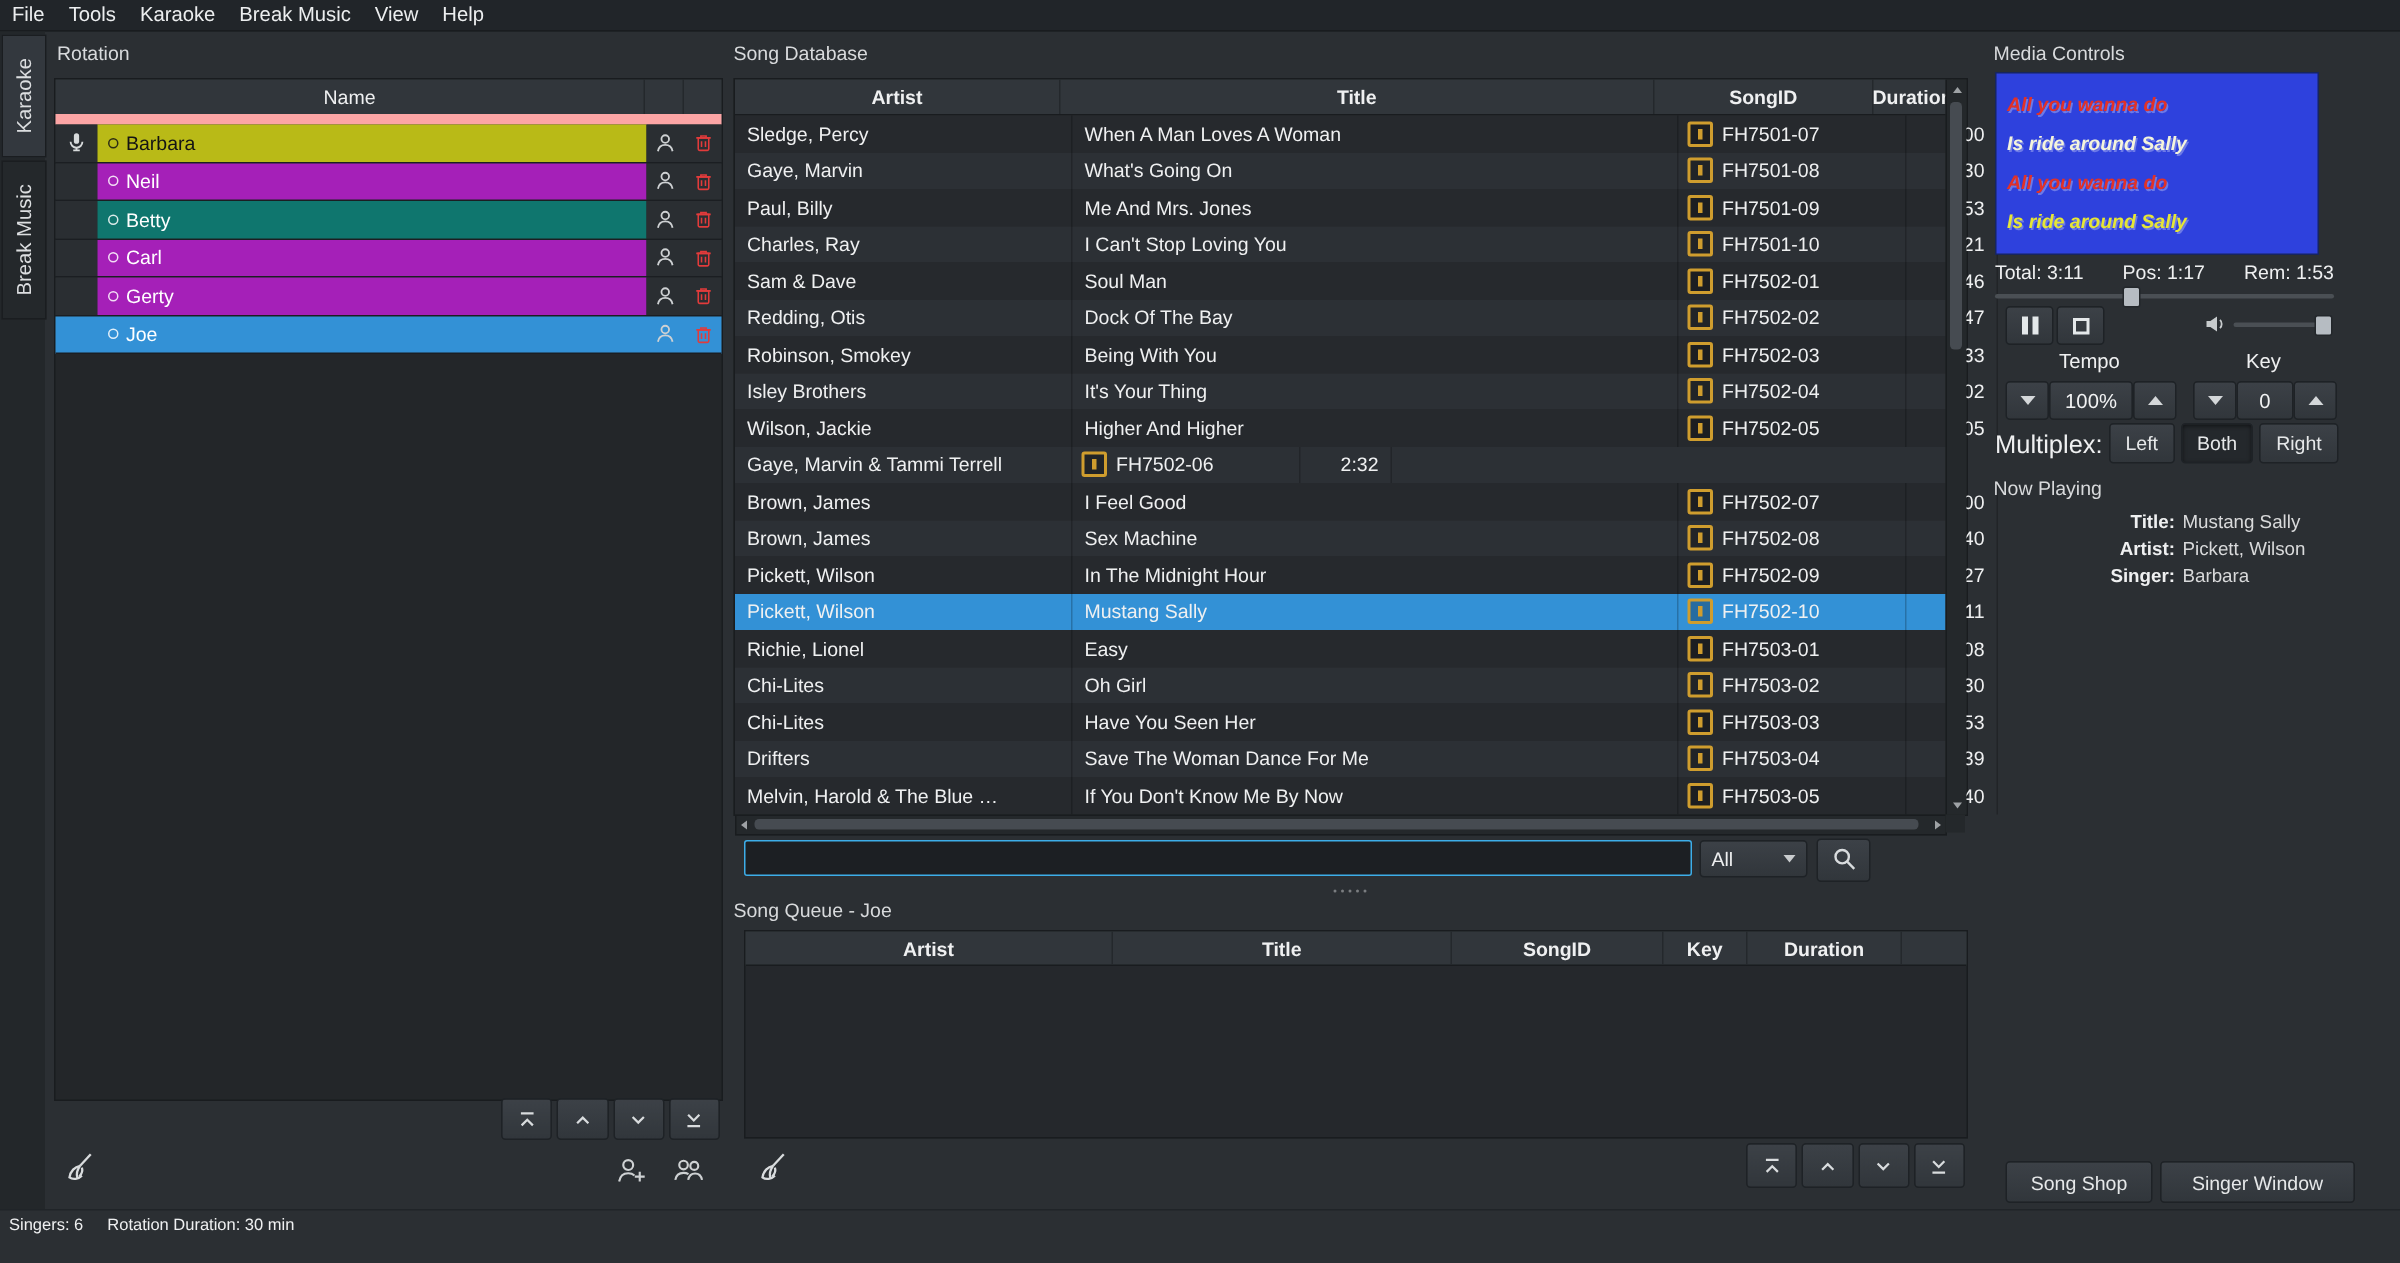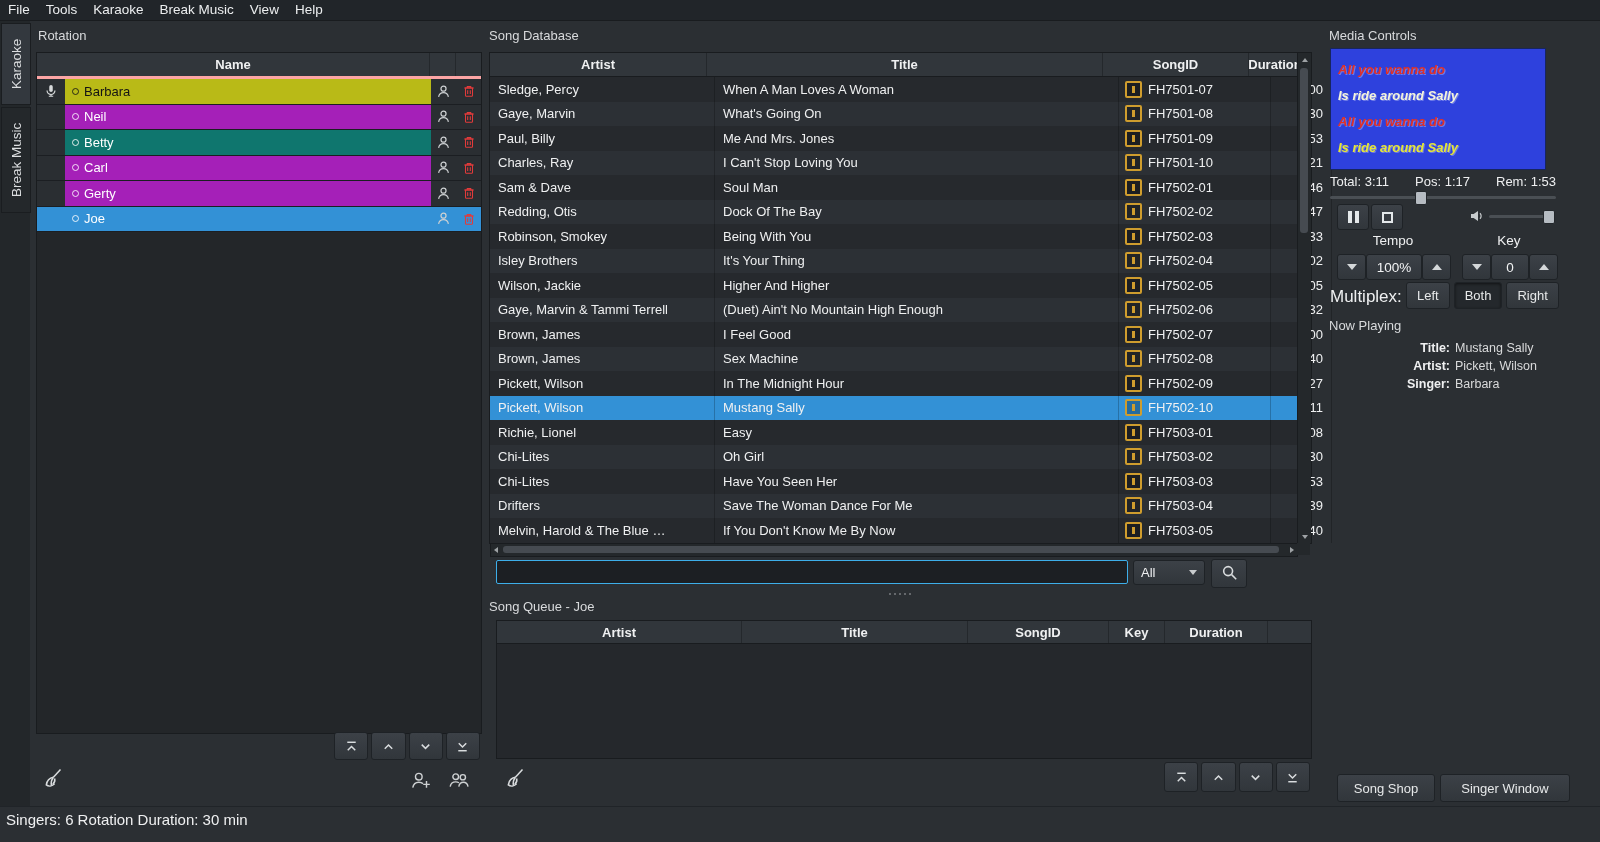--- a/index.html
+++ b/index.html
@@ -28,21 +28,21 @@
   
   .tool-btn,.btn{background:linear-gradient(#3c4147,#31363b);border:1px solid #1e2226;
     border-radius:3px;color:#e6e8e9;display:flex;align-items:center;justify-content:center;cursor:default;}
   .btn.pressed{background:#24282c;box-shadow:inset 0 1px 3px rgba(0,0,0,.55);}
   .value-box{background:linear-gradient(#3c4147,#31363b);border:1px solid #1e2226;border-radius:3px;
     display:flex;align-items:center;justify-content:center;font-size:13.5px;color:#f2f3f4;}
 
   
   #rotation-table{position:absolute;left:36px;top:52px;width:444px;height:680px;
     background:#232629;border:1px solid #191c1f;}
-  #rotation-head{display:flex;height:23px;background:#31363b;border-bottom:3px solid #fca5a5;font-weight:bold;}
+  #rotation-head{display:flex;height:23px;background:#31363b;border-bottom:7px solid #fca5a5;font-weight:normal;}
   #rotation-head .rh-name{flex:1;display:flex;align-items:center;justify-content:center;border-right:1px solid #24282c;}
   .rh-icon{width:25px;border-right:1px solid #24282c;}
   .rh-icon:last-child{border-right:none;}
   .rot-row{display:flex;height:24.5px;border-bottom:1px solid #1b1e22;}
   .rot-mic{width:28px;display:flex;align-items:center;justify-content:center;background:#2a2e32;flex:none;}
   .rot-name{flex:1;display:flex;align-items:center;padding-left:4px;overflow:hidden;white-space:nowrap;}
   .rot-icon{width:25px;display:flex;align-items:center;justify-content:center;background:#2a2e32;flex:none;}
   .rot-row.sel{background:var(--sel,#3391d6);}
   .rot-row.sel .rot-mic,.rot-row.sel .rot-icon{background:transparent;}
   .rot-row.sel .rot-name{background:transparent !important;color:#fff !important;}
@@ -147,21 +147,21 @@
   .mplx-btn{height:25px;padding:0 10px;font-size:13px;}
   #np-grid{position:absolute;left:1392px;top:341px;display:grid;grid-template-columns:58px auto;
     column-gap:5px;row-gap:4px;font-size:12.5px;}
   .np-label{font-weight:bold;text-align:right;}
   .np-value{color:#d9dadb;}
   #song-shop{position:absolute;left:1337px;top:774px;width:96px;height:26px;font-size:13px;}
   #singer-window{position:absolute;left:1440px;top:774px;width:128px;height:26px;font-size:13px;}
 
   
   #statusbar{position:absolute;left:0;top:806px;width:1600px;height:36px;background:#2b2f33;
-    border-top:1px solid #202428;padding:4px 0 0 6px;box-sizing:border-box;display:flex;gap:4px;font-size:15px;}
+    border-top:1px solid #202428;padding:4px 0 0 6px;box-sizing:border-box;display:flex;gap:16px;font-size:11px;}
 </style>
 </head>
 <body>
 
 <div id="menubar">
     <div class="menu-item">File</div>
     <div class="menu-item">Tools</div>
     <div class="menu-item">Karaoke</div>
     <div class="menu-item">Break Music</div>
     <div class="menu-item">View</div>
@@ -441,21 +441,20 @@
         <div class="db-cell db-c0 pad">Wilson, Jackie</div>
         <div class="db-cell db-c1 pad">Higher And Higher</div>
         <div class="db-cell db-c2 db-s">
           <div class="cdg"></div>
           <span>FH7502-05</span>
         </div>
         <div class="db-cell db-c3 db-d">3:05</div>
       </div>
       <div class="db-row odd">
         <div class="db-cell db-c0 pad">Gaye, Marvin &amp; Tammi Terrell</div>
-        <div class="db-cell db-c1 pad">(Duet) Ain't No Mountain High Enough</div>
         <div class="db-cell db-c2 db-s">
           <div class="cdg"></div>
           <span>FH7502-06</span>
         </div>
         <div class="db-cell db-c3 db-d">2:32</div>
       </div>
       <div class="db-row even">
         <div class="db-cell db-c0 pad">Brown, James</div>
         <div class="db-cell db-c1 pad">I Feel Good</div>
         <div class="db-cell db-c2 db-s">

